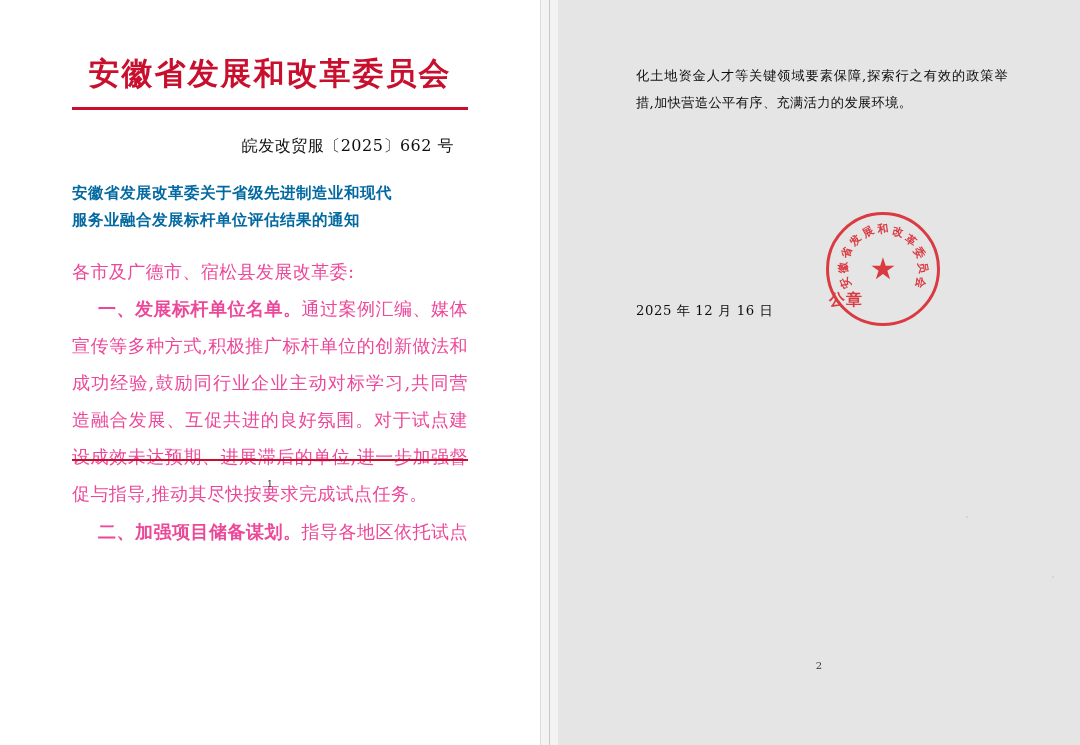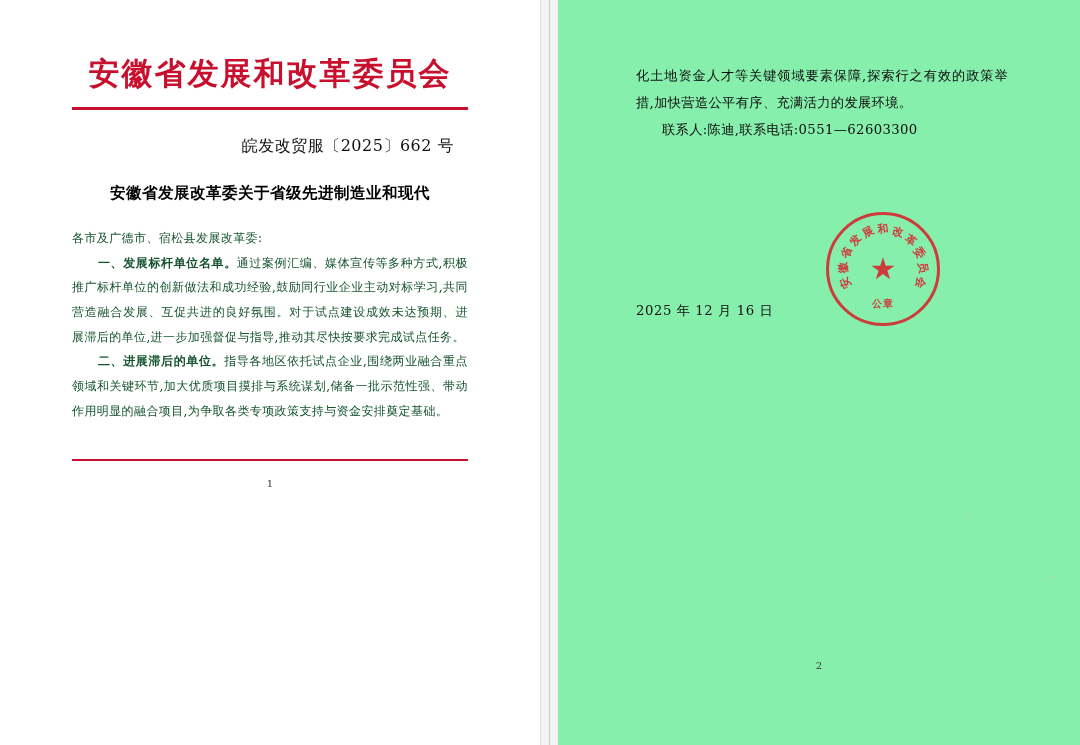--- a/index.html
+++ b/index.html
@@ -56,33 +56,33 @@
   }
   .doc-number {
     text-align: right;
     font-size: 16px;
     color: #111;
     margin-top: 26px;
     padding-right: 14px;
     letter-spacing: 0.5px;
   }
   .doc-title {
-    text-align: center;
+    text-align: left;
     font-weight: bold;
     font-size: 15.5px;
     line-height: 1.75;
     margin-top: 22px;
-    color: #000000;
+    color: #0369a1;
     letter-spacing: 0.5px;
   }
   .body-text {
     margin-top: 20px;
-    font-size: 12px;
+    font-size: 18px;
     line-height: 2.06;
-    color: #14532d;
+    color: #ec4899;
     text-align: justify;
     letter-spacing: 0.4px;
   }
   .body-text p {
     margin: 0;
   }
   .indent {
     text-indent: 26px;
   }
   .b {
@@ -126,21 +126,21 @@
     background: #c9c9c9;
   }
 
   
   .page2 {
     position: absolute;
     left: 558px;
     top: 0;
     width: 522px;
     height: 745px;
-    background: #86efac;
+    background: #e5e5e5;
     overflow: hidden;
   }
   .p2-inner {
     position: absolute;
     left: 78px;
     top: 62px;
     width: 372px;
   }
   .p2-text {
     font-size: 13.2px;
@@ -203,22 +203,22 @@
     font-size: 11px;
     font-weight: bold;
     transform-origin: 0 0;
     white-space: nowrap;
   }
   .seal .bottom-text {
     position: absolute;
     left: 0;
     bottom: 12px;
     width: 100%;
-    text-align: center;
-    font-size: 10px;
+    text-align: left;
+    font-size: 16px;
     font-weight: bold;
     letter-spacing: 1px;
   }
   .p2-page-num {
     position: absolute;
     width: 100%;
     left: 0;
     bottom: 74px;
     text-align: center;
     font-size: 10px;
@@ -240,42 +240,42 @@
   <div class="page1">
     <div class="p1-inner">
 
       <div class="doc-header">安徽省发展和改革委员会</div>
       <div class="header-rule"></div>
 
       <div class="doc-number">皖发改贸服〔2025〕662 号</div>
 
       <div class="doc-title">
         <div>安徽省发展改革委关于省级先进制造业和现代</div>
+        <div>服务业融合发展标杆单位评估结果的通知</div>
       </div>
 
       <div class="body-text">
         <p>各市及广德市、宿松县发展改革委:</p>
         <p class="indent"><span class="b">一、发展标杆单位名单。</span>通过案例汇编、媒体宣传等多种方式,积极推广标杆单位的创新做法和成功经验,鼓励同行业企业主动对标学习,共同营造融合发展、互促共进的良好氛围。对于试点建设成效未达预期、进展滞后的单位,进一步加强督促与指导,推动其尽快按要求完成试点任务。</p>
-        <p class="indent"><span class="b">二、进展滞后的单位。</span>指导各地区依托试点企业,围绕两业融合重点领域和关键环节,加大优质项目摸排与系统谋划,储备一批示范性强、带动作用明显的融合项目,为争取各类专项政策支持与资金安排奠定基础。</p>
+        <p class="indent"><span class="b">二、加强项目储备谋划。</span>指导各地区依托试点企业,围绕两业融合重点领域和关键环节,加大优质项目摸排与系统谋划,储备一批示范性强、带动作用明显的融合项目,为争取各类专项政策支持与资金安排奠定基础。</p>
       </div>
     </div>
 
     <div class="footer-rule"></div>
     <div class="page-num">1</div>
   </div>
 
   <div class="gutter">
     <div class="gutter-line"></div>
   </div>
 
   <div class="page2">
     <div class="p2-inner">
       <div class="p2-text">
         <p>化土地资金人才等关键领域要素保障,探索行之有效的政策举措,加快营造公平有序、充满活力的发展环境。</p>
-        <p class="contact">联系人:陈迪,联系电话:0551—62603300</p>
       </div>
     </div>
 
     <div class="seal">
       <div class="ring-text">
         <span style="transform:rotate(-118deg) translate(0,-47px) rotate(0deg)">安</span>
         <span style="transform:rotate(-96deg) translate(0,-47px) rotate(0deg)">徽</span>
         <span style="transform:rotate(-74deg) translate(0,-47px) rotate(0deg)">省</span>
         <span style="transform:rotate(-52deg) translate(0,-47px) rotate(0deg)">发</span>
         <span style="transform:rotate(-30deg) translate(0,-47px) rotate(0deg)">展</span>

